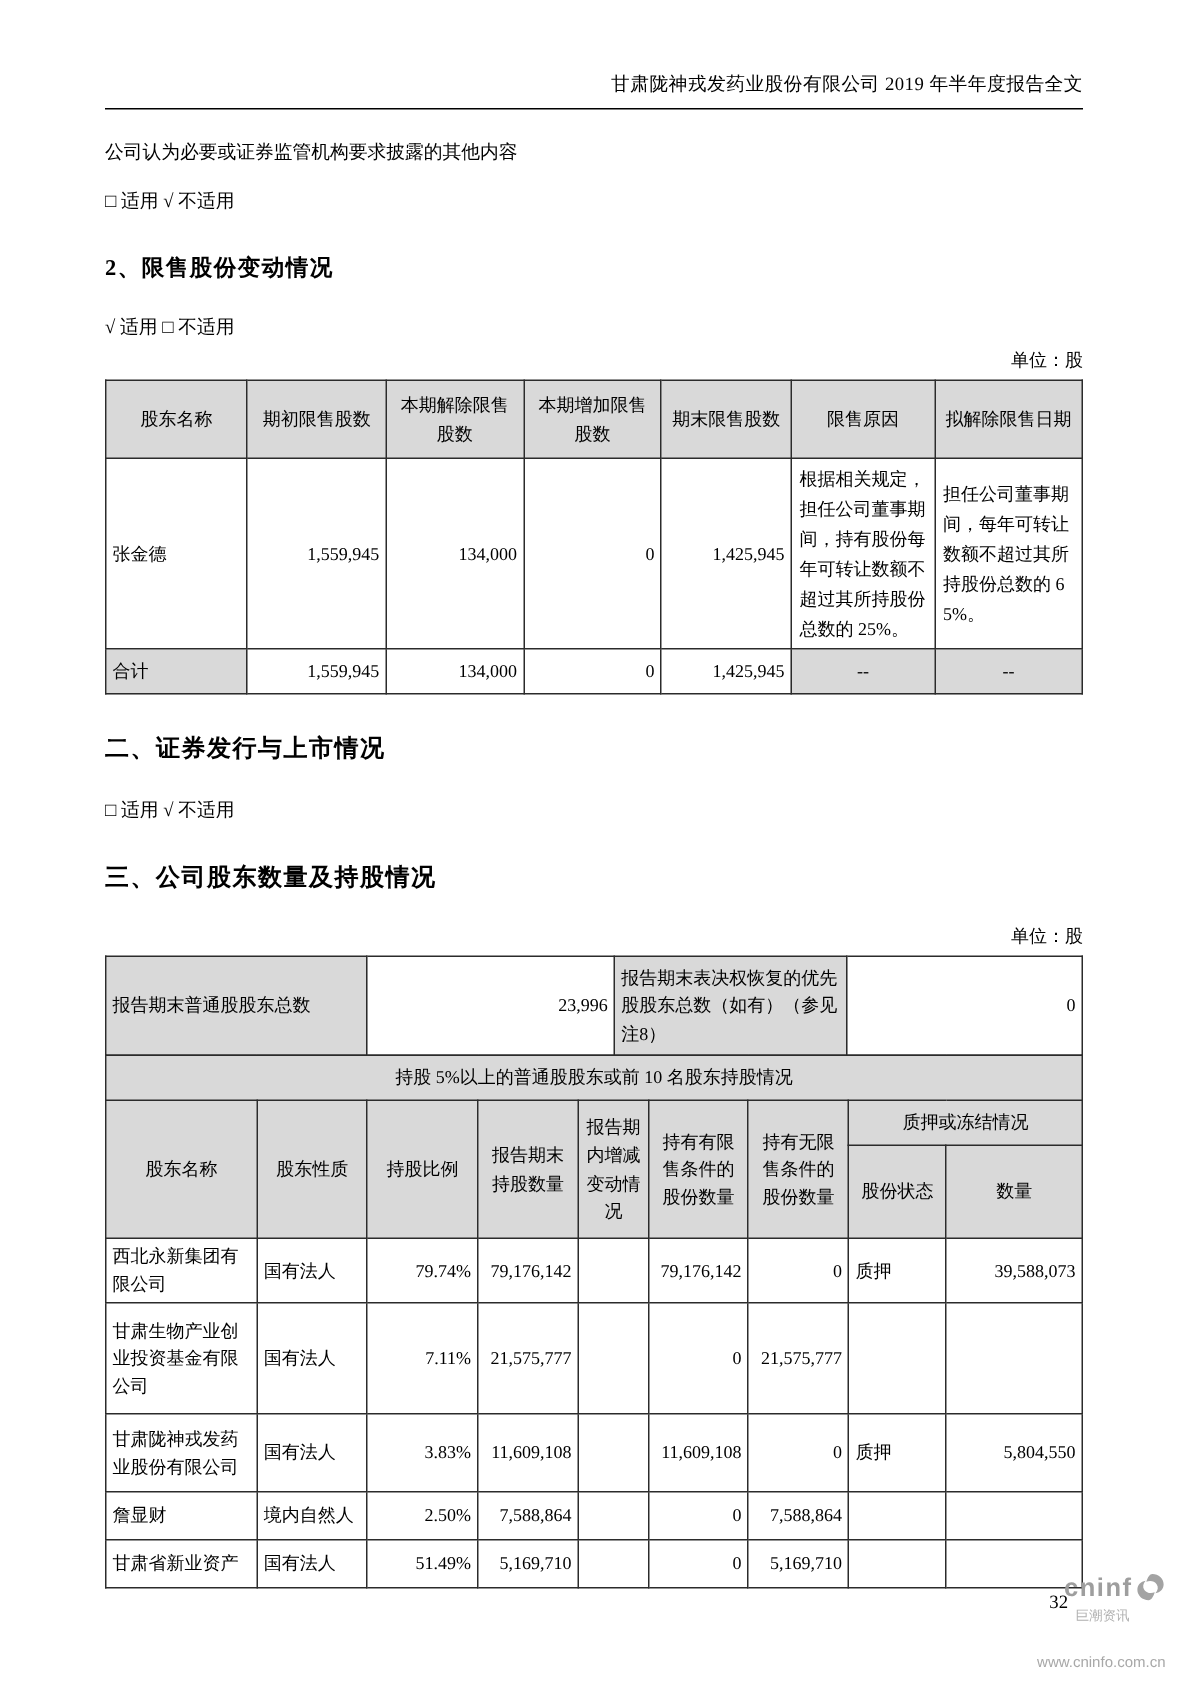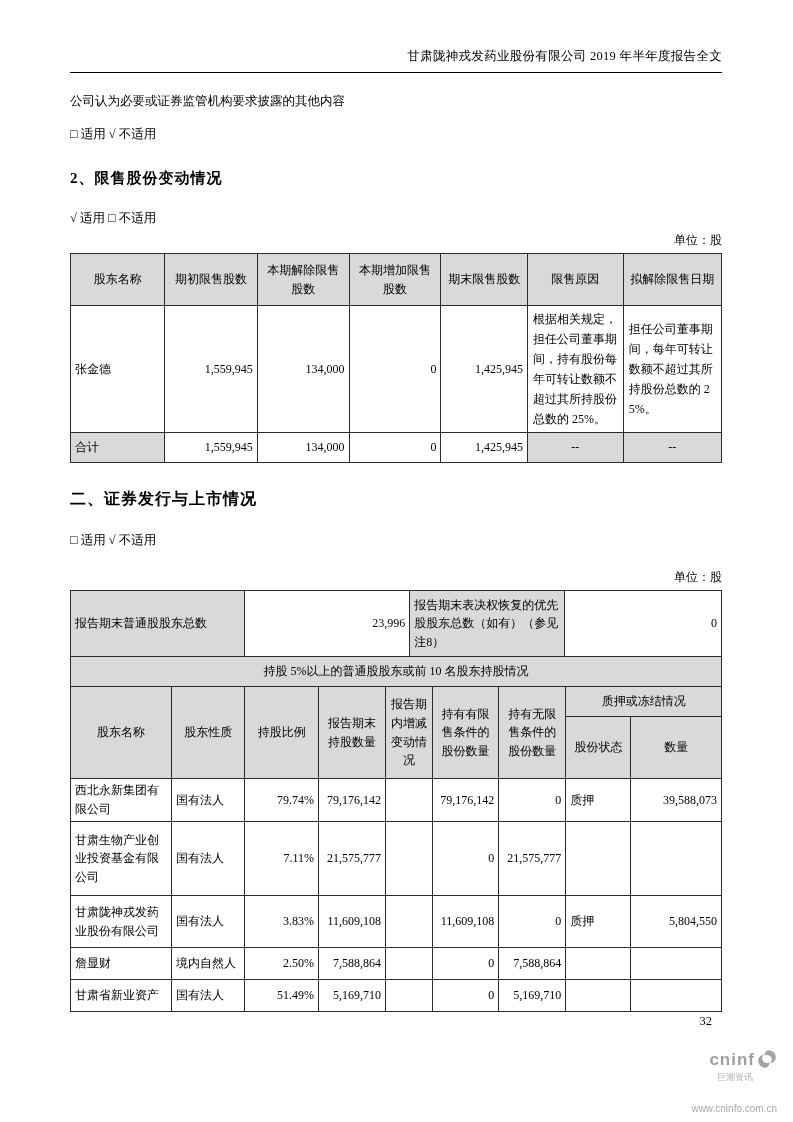--- a/index.html
+++ b/index.html
@@ -103,37 +103,38 @@
       <th class="gray c">限售原因</th>
       <th class="gray c">拟解除限售日期</th>
     </tr>
     <tr class="h124">
       <td class="l">张金德</td>
       <td class="r">1,559,945</td>
       <td class="r">134,000</td>
       <td class="r">0</td>
       <td class="r">1,425,945</td>
       <td class="longcell">根据相关规定，担任公司董事期间，持有股份每年可转让数额不超过其所持股份总数的 25%。</td>
-      <td class="longcell">担任公司董事期间，每年可转让数额不超过其所持股份总数的 25%。</td>
+      <td class="longcell">担任公司董事期间，每年可转让数额不超过其所持股份总数的 65%。</td>
     </tr>
     <tr class="h30">
       <td class="gray l">合计</td>
       <td class="r">1,559,945</td>
       <td class="r">134,000</td>
       <td class="r">0</td>
       <td class="r">1,425,945</td>
       <td class="gray c">--</td>
       <td class="gray c">--</td>
     </tr>
   </tbody>
     </table>
 
   <h2 class="h-sec">二、证券发行与上市情况</h2>
   <p class="body-line mt-p3">□ 适用 √ 不适用</p>
 
+  <h2 class="h-sec">三、公司股东数量及持股情况</h2>
   <div class="unit-label2">单位：股</div>
 
   <table>
     <colgroup>
       <col style="width:26.8%">
         <col style="width:25.3%">
         <col style="width:23.8%">
         <col style="width:24.1%">
     </colgroup>
     <tbody>

